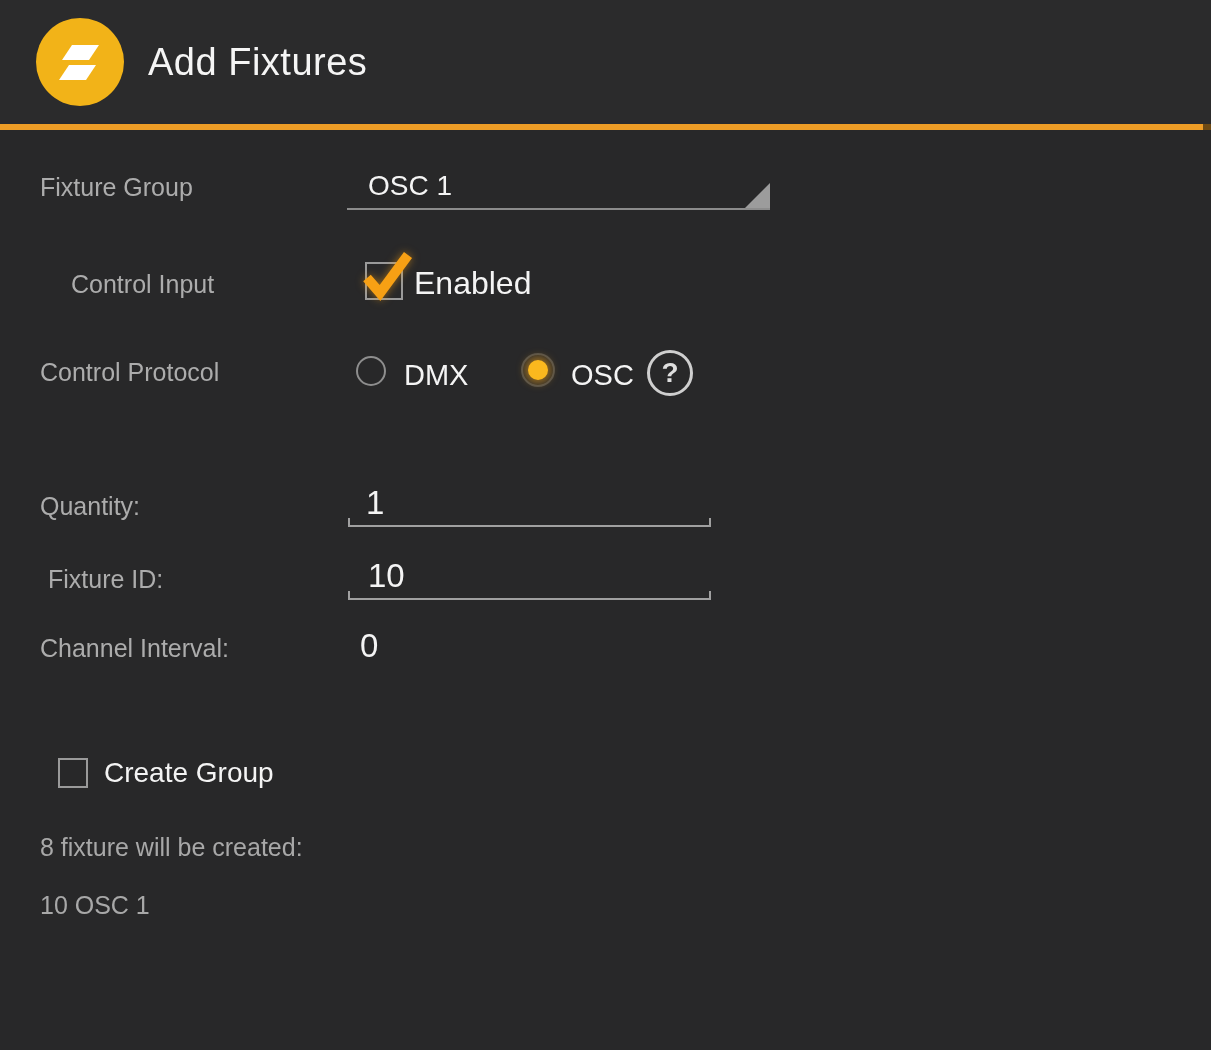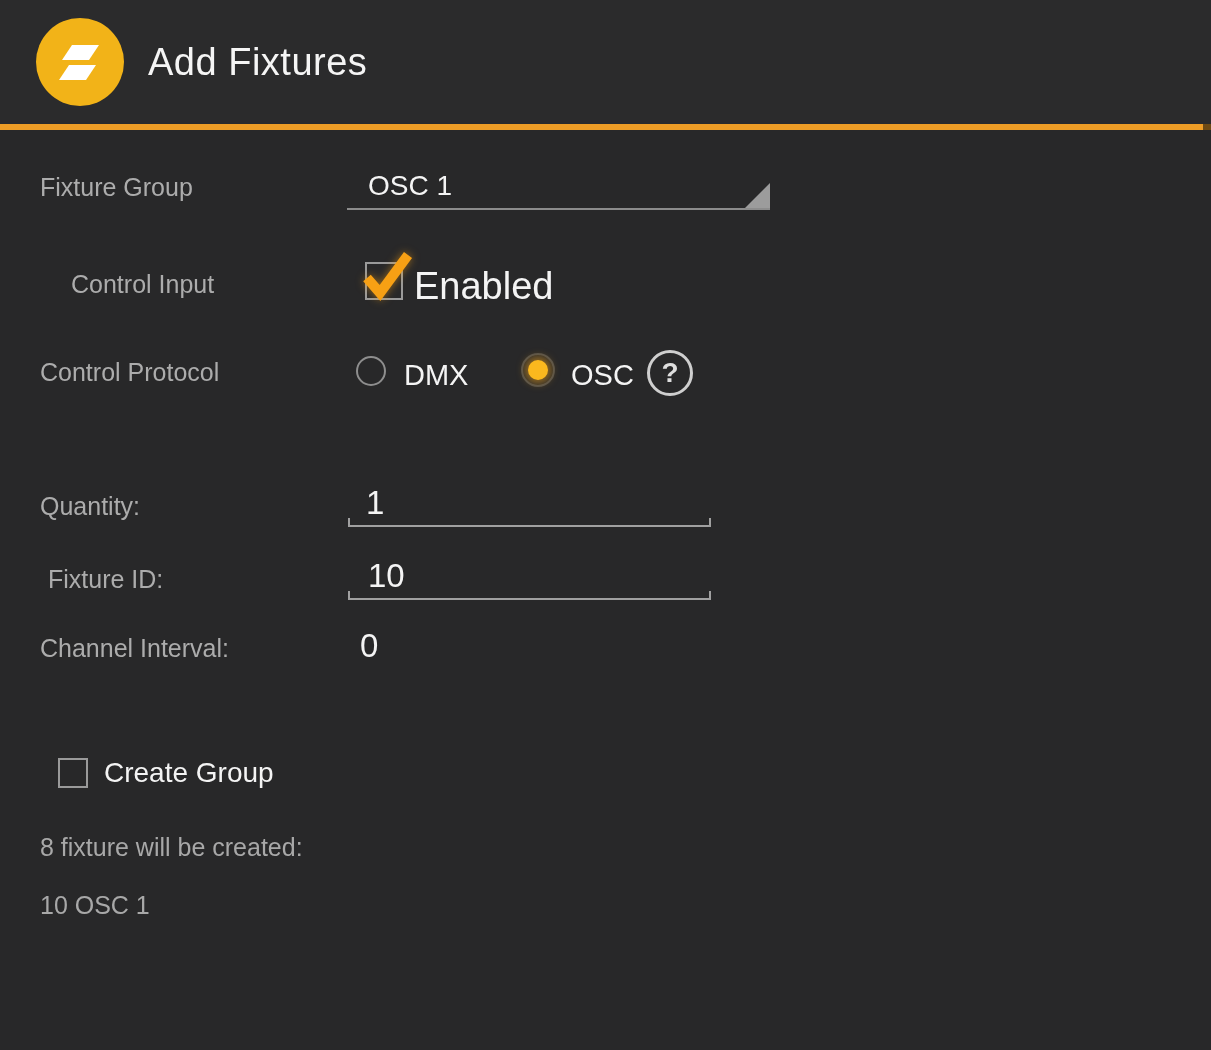--- a/index.html
+++ b/index.html
@@ -98,21 +98,21 @@
   <div class="dropdown">
     <div class="dd-value">OSC 1</div>
     <div class="dd-triangle"></div>
   </div>
 
   <div class="lbl" style="left:56px;top:270px;margin-left:15px;">Control Input</div>
   <div class="checkbox cb-control"></div>
   <svg class="checkmark" viewBox="0 0 58 56">
     <path d="M10 32 L23 47 L51 9" fill="none" stroke="#F7A014" stroke-width="10" stroke-linecap="butt"></path>
   </svg>
-  <div class="val" style="left:414px;top:265px;font-size:38px;">Enabled</div>
+  <div class="val" style="left:414px;top:265px;font-size:32px;">Enabled</div>
 
   <div class="lbl" style="left:40px;top:358px;">Control Protocol</div>
   <div class="radio-off" style="left:356px;top:356px;"></div>
   <div class="val" style="left:404px;top:359px;font-size:29px;">DMX</div>
   <div class="radio-on" style="left:521px;top:353px;">
       <div class="radio-dot"></div>
     </div>
   <div class="val" style="left:571px;top:359px;font-size:29px;">OSC</div>
   <div class="help">?</div>
 

